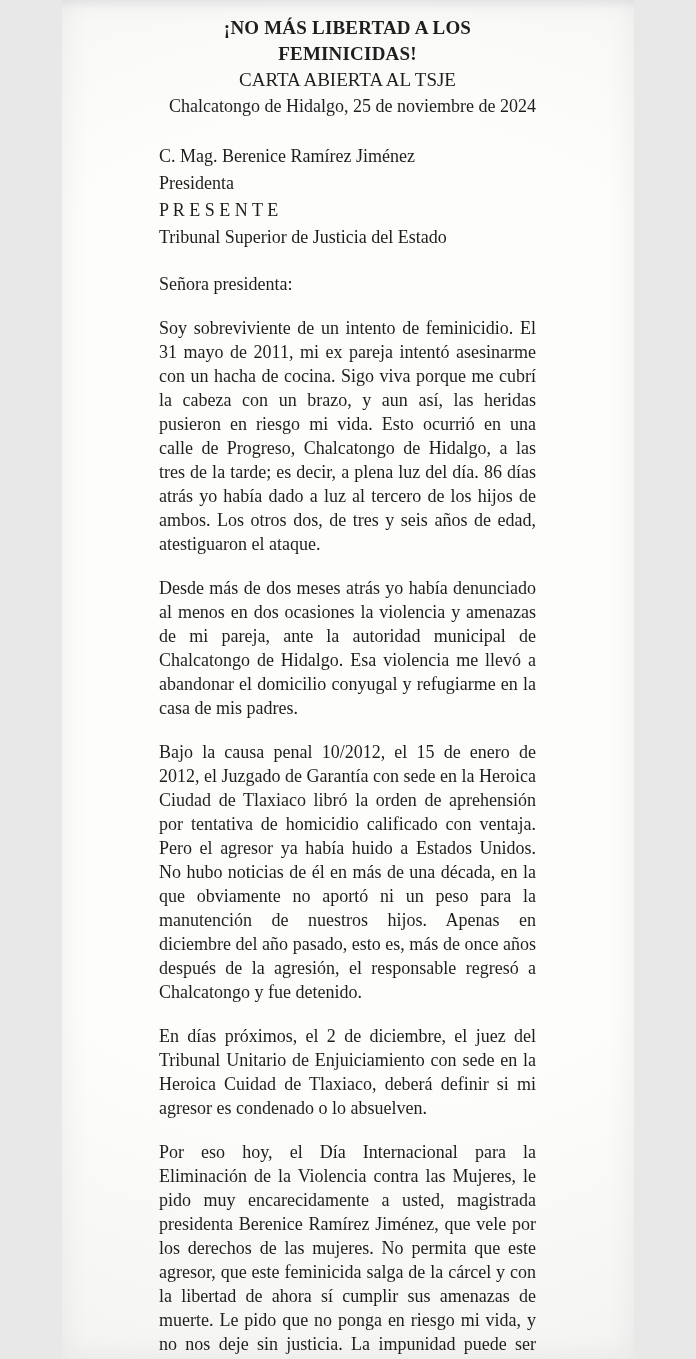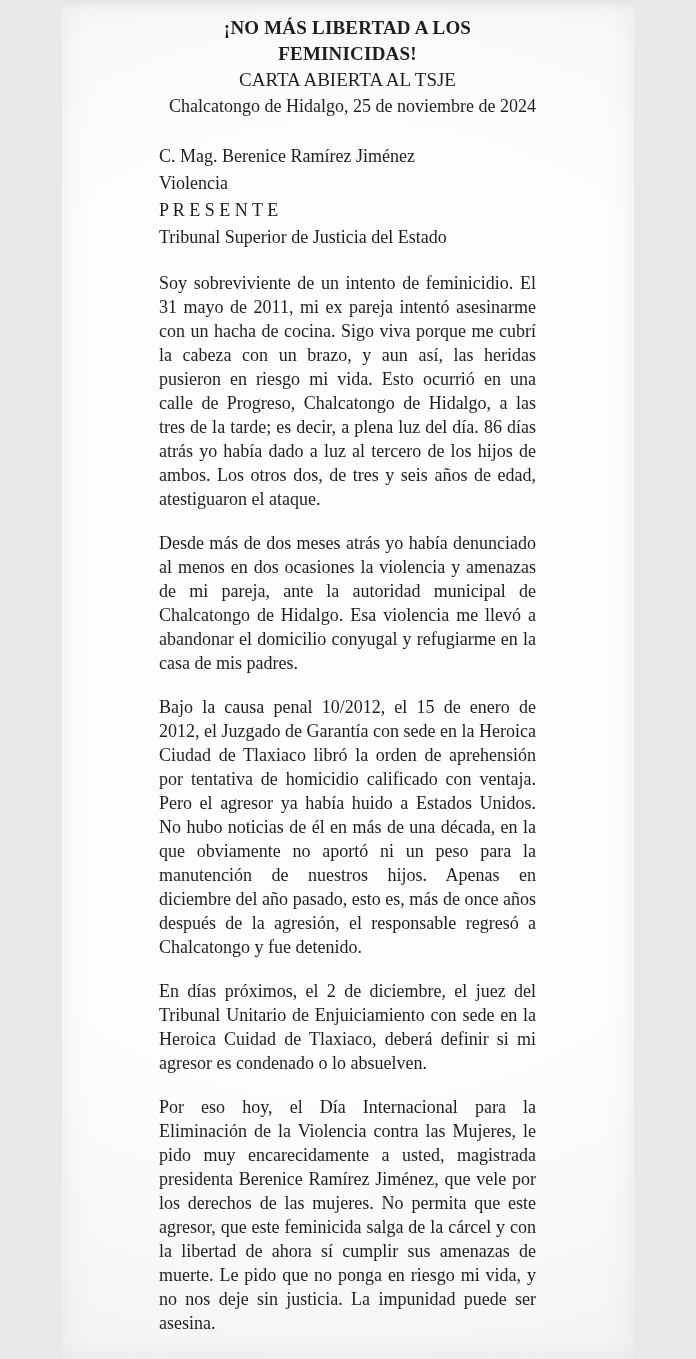--- a/index.html
+++ b/index.html
@@ -82,25 +82,26 @@
 
     <div class="title-block">
       <div class="title-main">¡NO MÁS LIBERTAD A LOS FEMINICIDAS!</div>
       <div class="title-sub">CARTA ABIERTA AL TSJE</div>
     </div>
 
     <div class="dateline">Chalcatongo de Hidalgo, 25 de noviembre de 2024</div>
 
     <div class="recipient">
       <div>C. Mag. Berenice Ramírez Jiménez</div>
-      <div>Violencia</div>
+      <div>Presidenta</div>
       <div>P R E S E N T E</div>
       <div>Tribunal Superior de Justicia del Estado</div>
     </div>
 
+    <div class="salutation">Señora presidenta:</div>
 
     <div class="body-text">
       <p>Soy sobreviviente de un intento de feminicidio. El 31 mayo de 2011, mi ex pareja intentó asesinarme con un hacha de cocina. Sigo viva porque me cubrí la cabeza con un brazo, y aun así, las heridas pusieron en riesgo mi vida. Esto ocurrió en una calle de Progreso, Chalcatongo de Hidalgo, a las tres de la tarde; es decir, a plena luz del día. 86 días atrás yo había dado a luz al tercero de los hijos de ambos. Los otros dos, de tres y seis años de edad, atestiguaron el ataque.</p>
       <p>Desde más de dos meses atrás yo había denunciado al menos en dos ocasiones la violencia y amenazas de mi pareja, ante la autoridad municipal de Chalcatongo de Hidalgo. Esa violencia me llevó a abandonar el domicilio conyugal y refugiarme en la casa de mis padres.</p>
       <p>Bajo la causa penal 10/2012, el 15 de enero de 2012, el Juzgado de Garantía con sede en la Heroica Ciudad de Tlaxiaco libró la orden de aprehensión por tentativa de homicidio calificado con ventaja. Pero el agresor ya había huido a Estados Unidos. No hubo noticias de él en más de una década, en la que obviamente no aportó ni un peso para la manutención de nuestros hijos. Apenas en diciembre del año pasado, esto es, más de once años después de la agresión, el responsable regresó a Chalcatongo y fue detenido.</p>
       <p>En días próximos, el 2 de diciembre, el juez del Tribunal Unitario de Enjuiciamiento con sede en la Heroica Cuidad de Tlaxiaco, deberá definir si mi agresor es condenado o lo absuelven.</p>
       <p>Por eso hoy, el Día Internacional para la Eliminación de la Violencia contra las Mujeres, le pido muy encarecidamente a usted, magistrada presidenta Berenice Ramírez Jiménez, que vele por los derechos de las mujeres. No permita que este agresor, que este feminicida salga de la cárcel y con la libertad de ahora sí cumplir sus amenazas de muerte. Le pido que no ponga en riesgo mi vida, y no nos deje sin justicia. La impunidad puede ser asesina.</p>
     </div>
 
     <div class="closing">Respetuosamente,</div>

